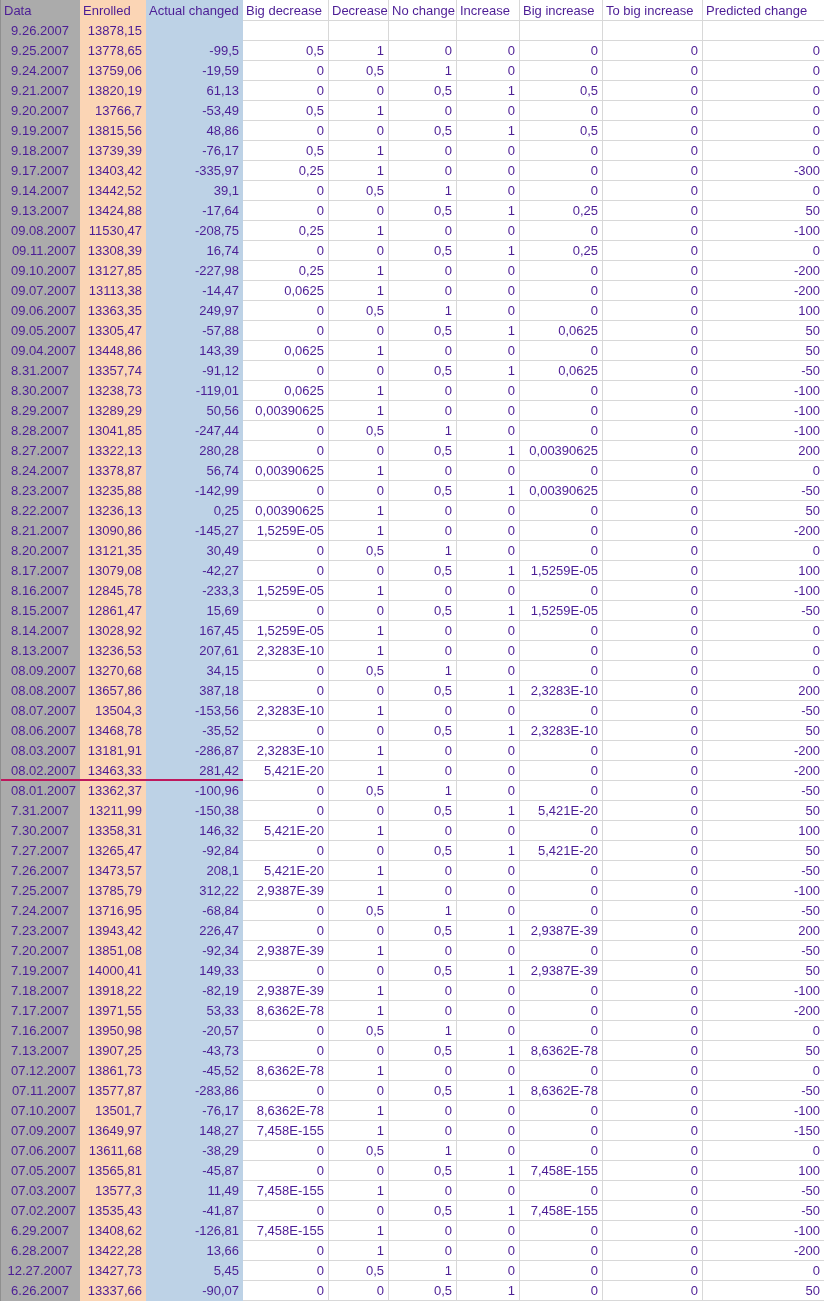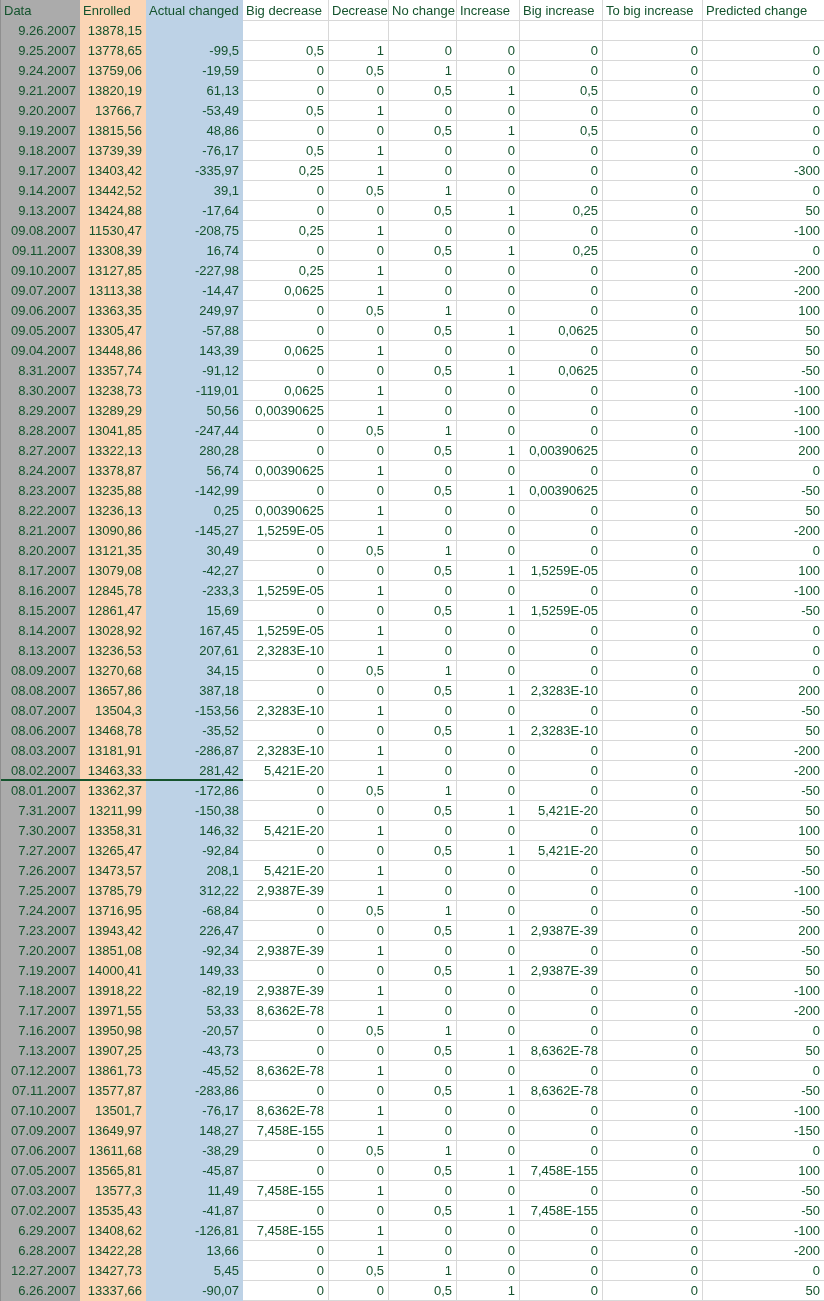--- a/index.html
+++ b/index.html
@@ -1,18 +1,18 @@
 <!DOCTYPE html>
 <html><head>
 <meta charset="utf-8">
 <style>
   html,body{margin:0;padding:0;background:#ffffff;}
   #sheet{
     width:824px;height:1301px;overflow:hidden;background:#ffffff;
-    font-family:"Liberation Sans",sans-serif;color:#14532d;
+    font-family:"Liberation Sans",sans-serif;color:#4c1d95;
     border-left:1px solid #8f8f8f;box-sizing:border-box;
   }
   .row{display:flex;height:20px;}
   .row.header{height:21px;}
   .cell{
     box-sizing:border-box;flex:none;
     font-size:13px;line-height:20px;
     white-space:nowrap;overflow:hidden;
     padding:0 4px 0 3px;
   }
@@ -22,22 +22,22 @@
   .c2{width:97px;background:#bdd2e6;}
   .c3{width:86px;}
   .c4{width:60px;}
   .c5{width:68px;}
   .c6{width:63px;}
   .c7{width:83px;}
   .c8{width:100px;}
   .c9{width:122px;}
   .wcell{border-right:1px solid #d8d8d8;border-bottom:1px solid #d8d8d8;background:#ffffff;}
   .num{text-align:right;}
-  .txt{text-align:right;}
-  .divider{border-bottom:2px solid #14532d;}
+  .txt{text-align:center;}
+  .divider{border-bottom:2px solid #be185d;}
 </style>
 </head>
 <body>
 
 <div id="sheet">
     <div class="row header">
       <div class="cell c0 txt">Data</div>
       <div class="cell c1 txt">Enrolled</div>
       <div class="cell c2 txt">Actual changed</div>
       <div class="cell c3 wcell txt">Big decrease</div>
@@ -500,21 +500,21 @@
       <div class="cell c4 wcell num">1</div>
       <div class="cell c5 wcell num">0</div>
       <div class="cell c6 wcell num">0</div>
       <div class="cell c7 wcell num">0</div>
       <div class="cell c8 wcell num">0</div>
       <div class="cell c9 wcell num">-200</div>
     </div>
     <div class="row">
       <div class="cell c0 num">08.01.2007</div>
       <div class="cell c1 num">13362,37</div>
-      <div class="cell c2 num">-172,86</div>
+      <div class="cell c2 num">-100,96</div>
       <div class="cell c3 wcell num">0</div>
       <div class="cell c4 wcell num">0,5</div>
       <div class="cell c5 wcell num">1</div>
       <div class="cell c6 wcell num">0</div>
       <div class="cell c7 wcell num">0</div>
       <div class="cell c8 wcell num">0</div>
       <div class="cell c9 wcell num">-50</div>
     </div>
     <div class="row">
       <div class="cell c0 txt">7.31.2007</div>

